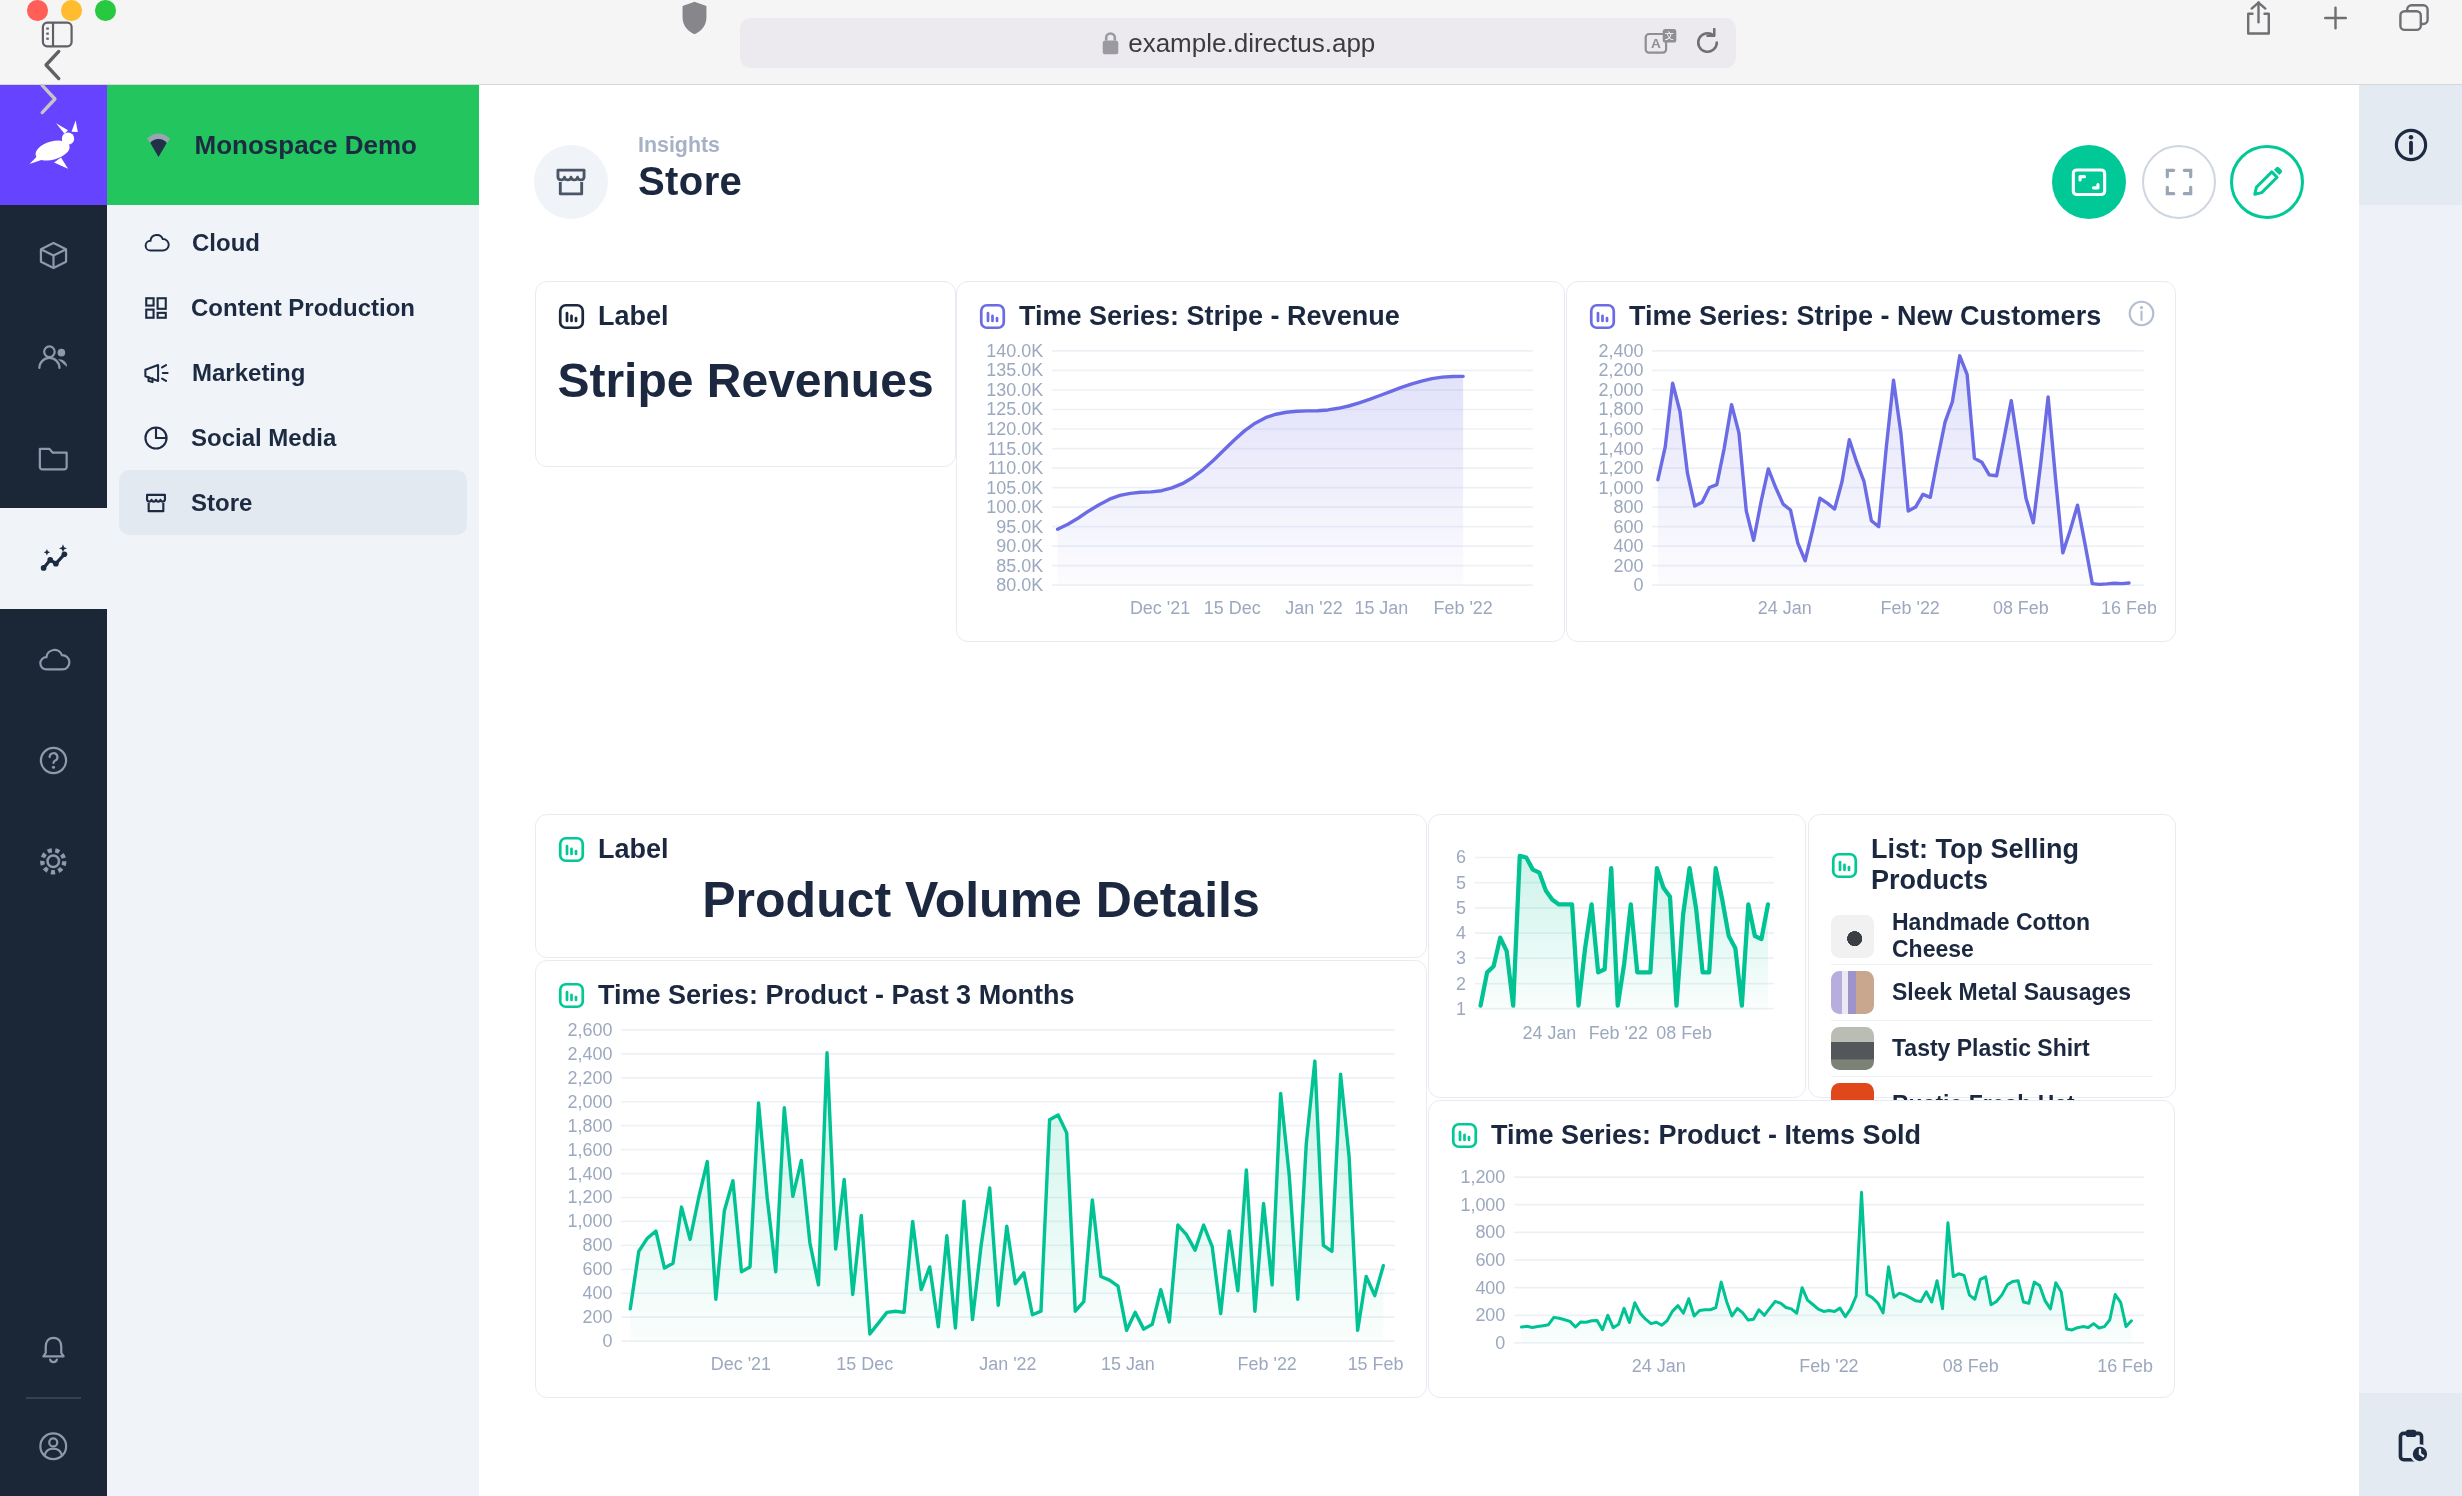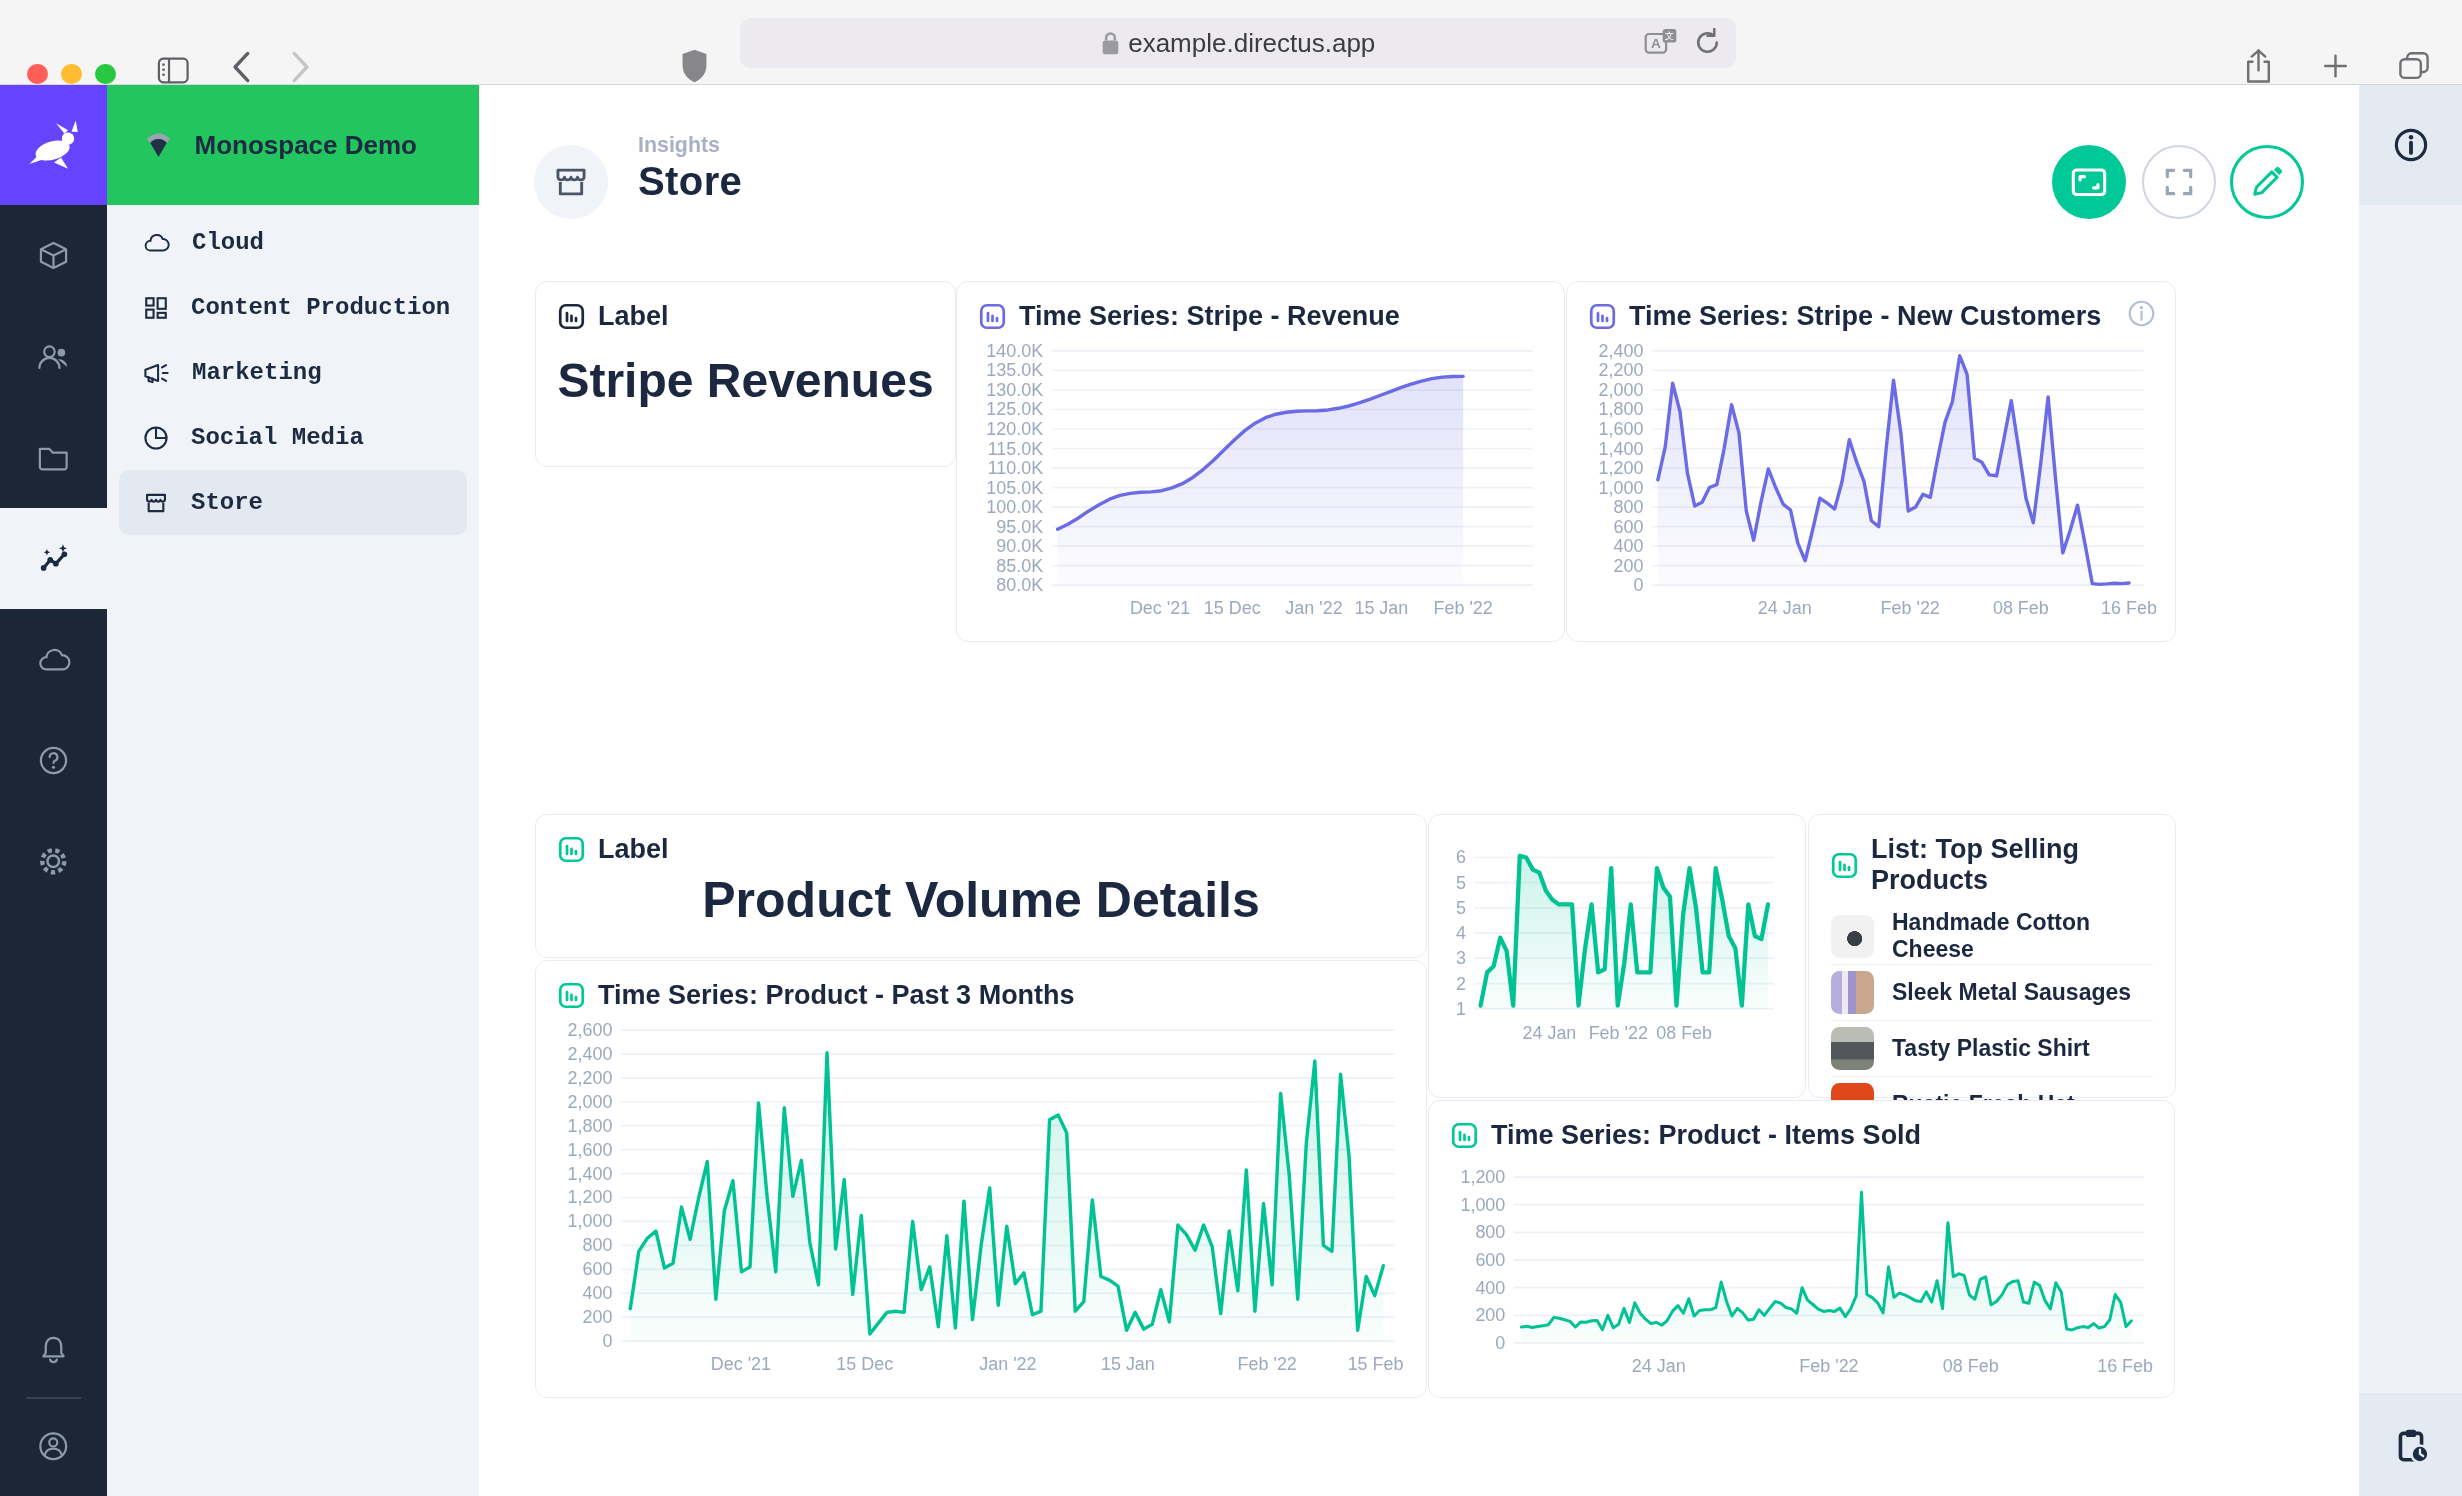--- a/index.html
+++ b/index.html
@@ -6,21 +6,21 @@
   html,body { margin:0; padding:0; }
   body {
     width:2462px; height:1496px; overflow:hidden;
     font-family:"Liberation Sans", sans-serif;
     background:#fff; color:#1d2b42;
   }
   svg { display:block; }
 
   
   .chrome { height:85px; background:#f6f5f6; border-bottom:0.9px solid #d7d7d9;
-    display:flex; align-items:flex-end; position:relative; }
+    display:flex; align-items:flex-start; position:relative;flex-direction:column; }
   .lights { display:flex; gap:13.7px; margin-left:27px; }
   .light { width:20.5px; height:20.5px; border-radius:50%; }
   .l-red{background:#ff5f57}.l-yellow{background:#febc2e}.l-green{background:#28c840}
   .chrome-ic { color:#5f6066; display:flex; align-items:center; justify-content:center; }
   .chrome-ic.dim { color:#c5c5c9; }
   .url-pill { position:absolute; left:740px; top:18px; width:996px; height:50px;
     background:#eceaee; border-radius:10.3px; display:flex; align-items:center;
     justify-content:center; gap:8.5px; }
   .url-text { font-size:26px; color:#3c3c40; }
   .pill-right { position:absolute; right:15.4px; top:9.4px; display:flex; gap:15.4px; align-items:center; color:#6f6f74; }
@@ -34,21 +34,21 @@
   .mb-item { width:107px; height:101px; display:flex; align-items:center; justify-content:center; color:#8d9aaa; cursor:pointer; }
   .mb-item.active { background:#f0f4f9; color:#1d2b42; }
   .mb-spacer { flex:1; }
   .mb-divider { width:55px; height:1.7px; background:rgba(255,255,255,.12); margin:5.1px auto; }
 
   .wsbar { width:372px; background:#f0f4f9; display:flex; flex-direction:column; flex-shrink:0; }
   .ws-head { height:120px; background:#22c55e; display:flex; align-items:center; gap:20.5px; padding-left:36px; }
   .ws-name { font-size:26px; font-weight:700; color:#1d2b42; }
   .ws-nav { padding:5.1px 12px 0 12px; }
   .ws-item { height:65px; display:flex; align-items:center; gap:22px; padding-left:24px;
-    border-radius:10.3px; color:#1d2b42; cursor:pointer;font-family:Liberation Mono, monospace; }
+    border-radius:10.3px; color:#1d2b42; cursor:pointer; }
   .ws-item.active { background:#e3e9f1; }
   .ws-label { font-size:24px; font-weight:600; }
 
   
   .main { position:relative; flex:1; background:#fff; overflow:hidden; }
   .title-badge { position:absolute; left:55px; top:60px; width:74px; height:74px; border-radius:50%;
     background:#f0f3f8; display:flex; align-items:center; justify-content:center; color:#4a5565; }
   .breadcrumb { position:absolute; left:159px; top:48px; font-size:21.4px; font-weight:600; color:#a6b1c6; }
   .page-title { position:absolute; left:159px; top:74px; font-size:40px; font-weight:800; color:#1b2840; letter-spacing:0.4px; }
   .hbtn { position:absolute; top:60px; width:74px; height:74px; border-radius:50%;

